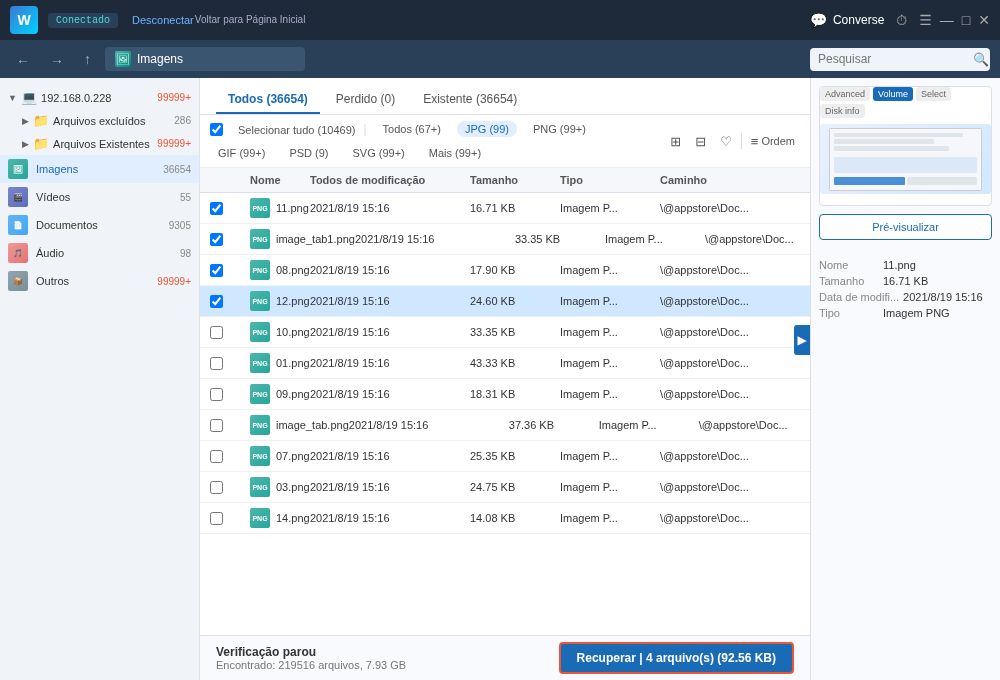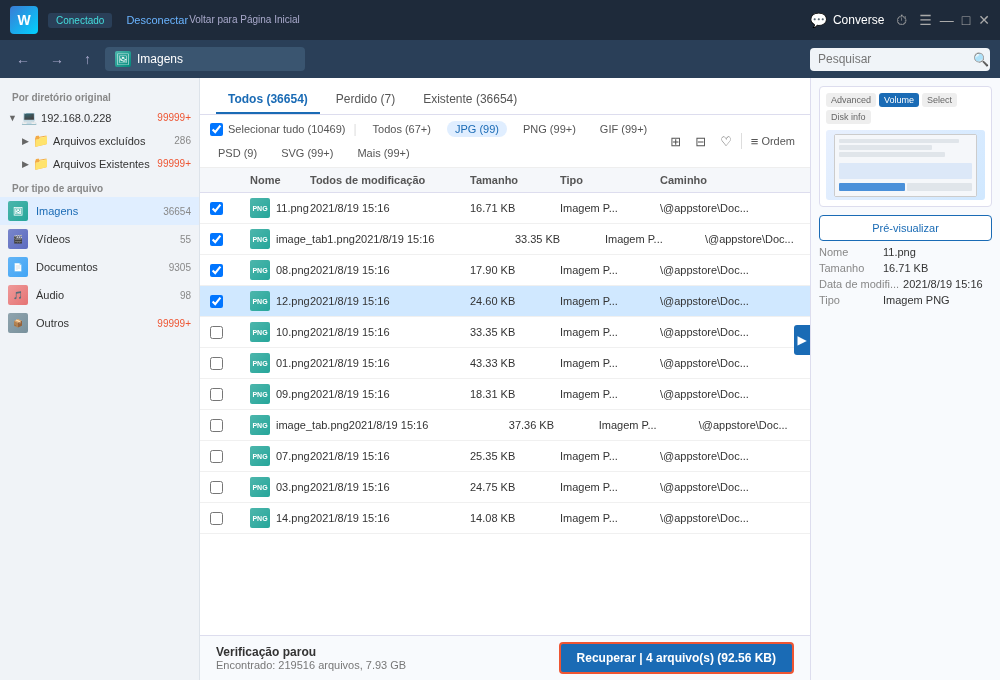--- a/index.html
+++ b/index.html
@@ -164,21 +164,21 @@
     .filter-bar {
       display: flex;
       align-items: center;
       padding: 6px 12px;
       border-bottom: 1px solid #eee;
       gap: 8px;
       flex-wrap: wrap;
       background: #fff;
     }
     .select-all-row {
-      display: flex; align-items: center; gap: 5px;
+      display: flex; align-items: flex-end; gap: 15px;
       font-size: 11px; color: #555;
     }
     .filter-chip {
       padding: 2px 8px;
       border-radius: 10px;
       font-size: 11px;
       cursor: pointer;
       color: #555;
     }
     .filter-chip.active { background: #e0eeff; color: #1a6bb5; }
@@ -242,21 +242,20 @@
       display: flex;
       flex-direction: column;
       padding: 8px;
       flex-shrink: 0;
       overflow: hidden;
     }
     .preview-widget {
       background: white;
       border: 1px solid #dde;
       border-radius: 4px;
-      padding: 6px;
       margin-bottom: 8px;
       font-size: 9px;
       color: #666;
       min-height: 120px;
     }
     .preview-mini-tabs {
       display: flex; gap: 3px; margin-bottom: 6px; flex-wrap: wrap;
     }
     .preview-mini-tab {
       background: #eee; border-radius: 3px; padding: 2px 5px; font-size: 9px; cursor: pointer;
@@ -282,21 +281,21 @@
       display: block;
       width: 100%;
       padding: 6px;
       background: white;
       border: 1px solid #1a6bb5;
       border-radius: 4px;
       color: #1a6bb5;
       font-size: 11px;
       cursor: pointer;
       text-align: center;
-      margin-bottom: 5px;
+      margin-bottom: 19px;
     }
     .file-info { font-size: 11px; color: #333; }
     .file-info-row {
       display: flex; gap: 4px; margin-bottom: 4px; font-size: 11px;
     }
     .info-label { color: #888; flex-shrink: 0; min-width: 60px; }
     .info-value { color: #333; font-weight: 500; }
     .toolbar-icon-btn {
       background: none; border: none; cursor: pointer; padding: 3px 5px; border-radius: 3px; color: #555; font-size: 13px;
     }
@@ -319,21 +318,21 @@
     .img-icon.aud { background: linear-gradient(135deg, #ef9a9a, #e57373); }
     .img-icon.oth { background: linear-gradient(135deg, #90a4ae, #78909c); }
 
     .highlight-row { background: #d0e8ff !important; }
   </style>
 </head>
 <body>
 
 <div class="titlebar">
   <div class="titlebar-logo">W</div>
-  <div style="display:flex;flex-direction:column;gap:2px;">
+  <div style="display:flex;flex-direction:column;gap:2px;font-family:Liberation Mono, monospace;">
     <div class="status-connected">Conectado</div>
   </div>
   <div style="display:flex;flex-direction:row;gap:1px;margin-left:4px;">
     <span class="titlebar-actions" style="color:#6ab4ff;">Desconectar</span>
     <span class="titlebar-actions" style="color:#aac;font-size:10px;">Voltar para Página Inicial</span>
   </div>
   <div class="titlebar-right">
     <button class="converse-btn">
       <span style="font-size:14px;">💬</span>
       <span>Converse</span>
@@ -358,21 +357,20 @@
   </div>
   <div class="search-box" style="margin-left:auto;">
     <input type="text" placeholder="Pesquisar" style="">
     <span class="search-icon">🔍</span>
   </div>
 </div>
 
 <div class="main">
 
   <div class="sidebar">
-    <div class="sidebar-section-title">Por diretório original</div>
 
     <div class="sidebar-tree-item">
       <span class="expand-arrow chevron">▼</span>
       <span class="folder-icon">💻</span>
       <span class="item-label">192.168.0.228</span>
       <span class="item-count highlight">99999+</span>
     </div>
 
     <div class="sidebar-tree-item" style="padding-left:22px;">
       <span class="expand-arrow chevron">▶</span>
@@ -381,21 +379,20 @@
       <span class="item-count">286</span>
     </div>
 
     <div class="sidebar-tree-item" style="padding-left:22px;">
       <span class="expand-arrow chevron">▶</span>
       <span class="folder-icon">📁</span>
       <span class="item-label">Arquivos Existentes</span>
       <span class="item-count highlight">99999+</span>
     </div>
 
-    <div class="sidebar-section-title2">Por tipo de arquivo</div>
 
     <div class="sidebar-tree-item active">
       <span class="folder-icon img-icon png" style="margin-right:4px;">🖼</span>
       <span class="item-label">Imagens</span>
       <span class="item-count">36654</span>
     </div>
 
     <div class="sidebar-tree-item">
       <span class="folder-icon img-icon vid" style="margin-right:4px;">🎬</span>
       <span class="item-label">Vídeos</span>
@@ -418,21 +415,21 @@
       <span class="folder-icon img-icon oth" style="margin-right:4px;">📦</span>
       <span class="item-label">Outros</span>
       <span class="item-count highlight">99999+</span>
     </div>
   </div>
 
   <div class="content">
 
     <div class="tabs-bar">
       <div class="tab active">Todos (36654)</div>
-      <div class="tab">Perdido (7)</div>
+      <div class="tab">Perdido (0)</div>
       <div class="tab">Existente (36654)</div>
     </div>
 
     <div style="display:flex;align-items:center;border-bottom:1px solid #eee;background:#fff;padding:4px 10px;gap:6px;flex-wrap:wrap;">
       <div class="filter-bar" style="flex:1;border:none;padding:2px 0;">
         <div class="select-all-row">
           <input type="checkbox" checked="" style="">
           <span>Selecionar tudo (10469)</span>
         </div>
         <span style="color:#ddd;">|</span>

